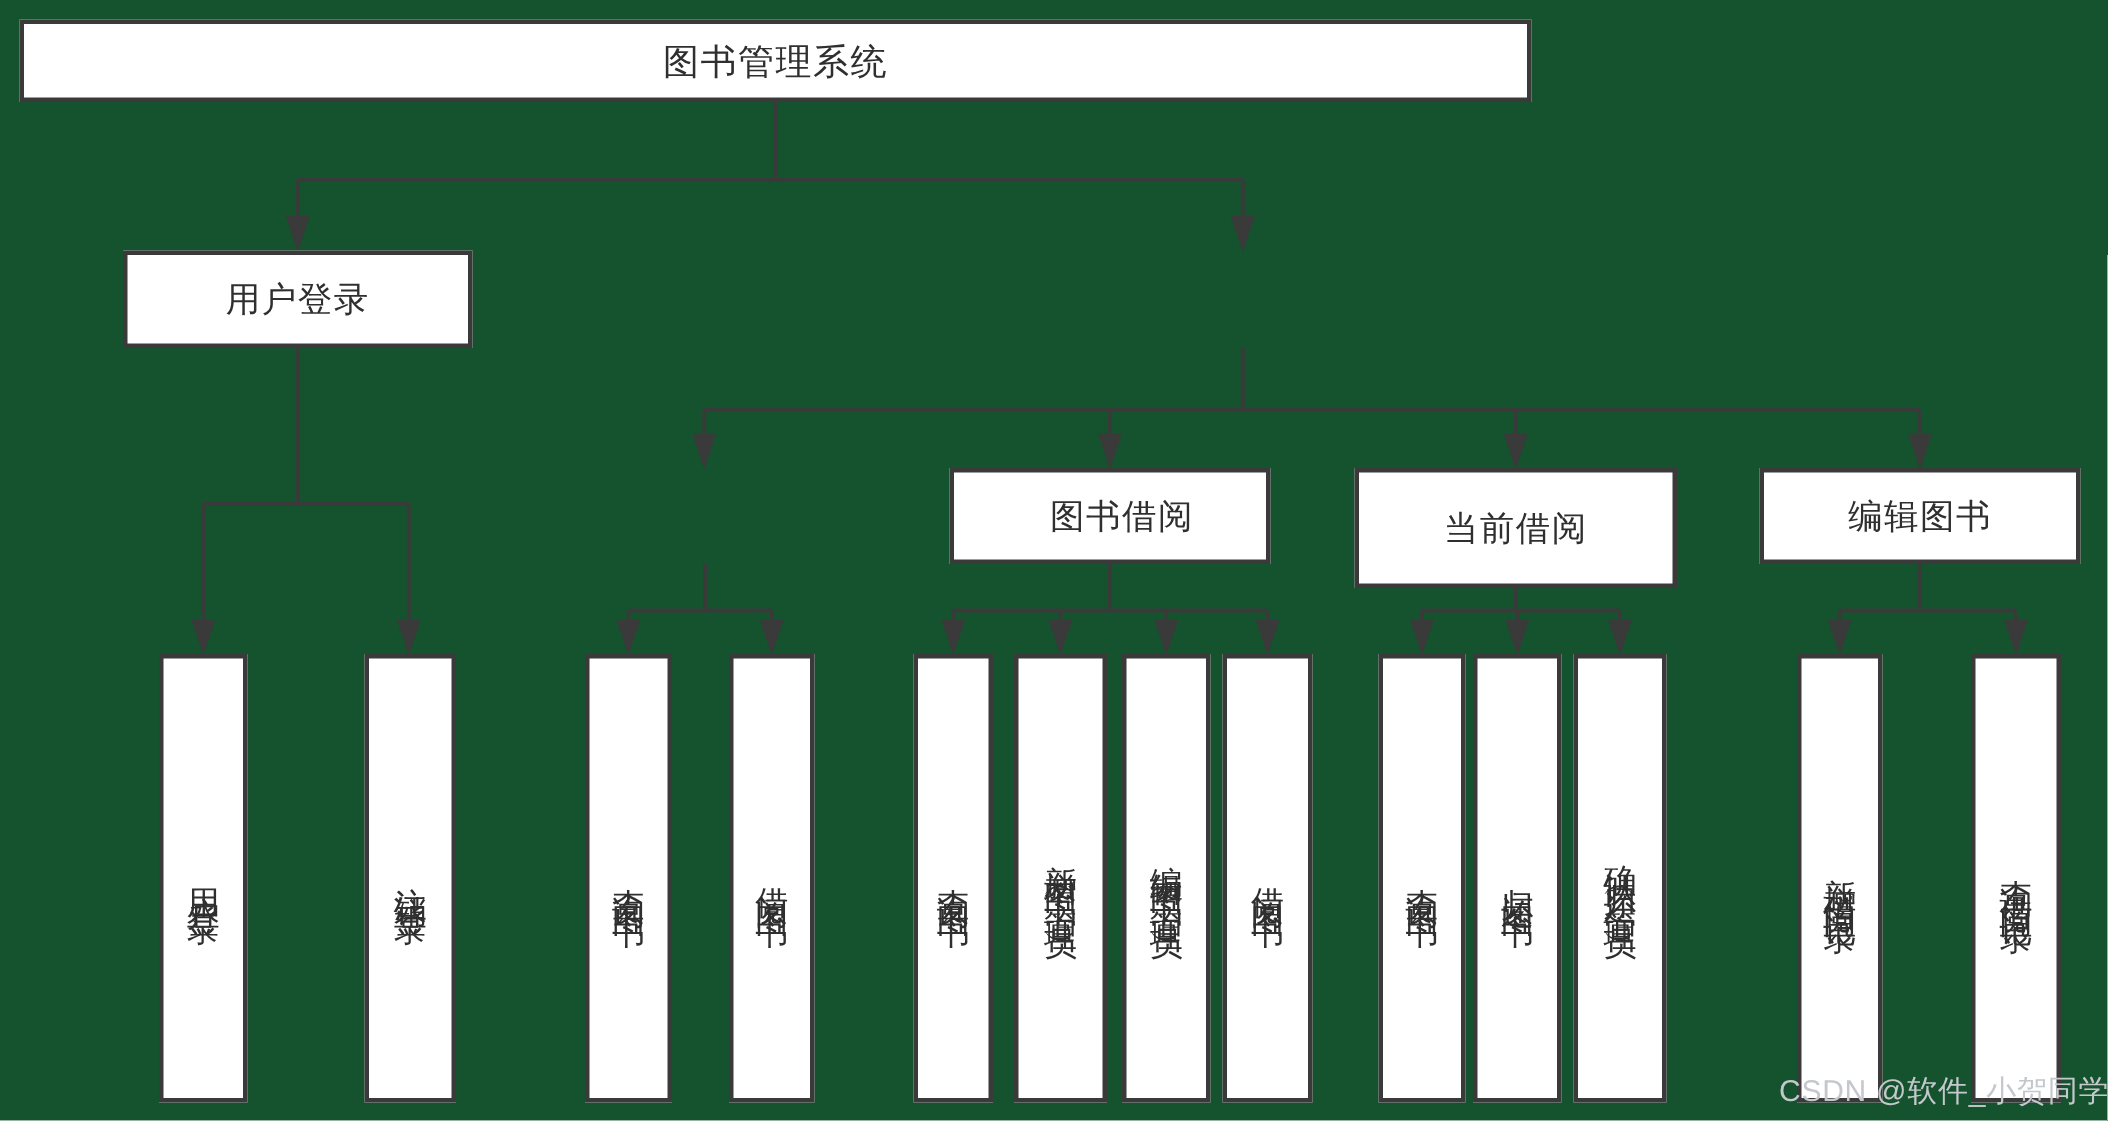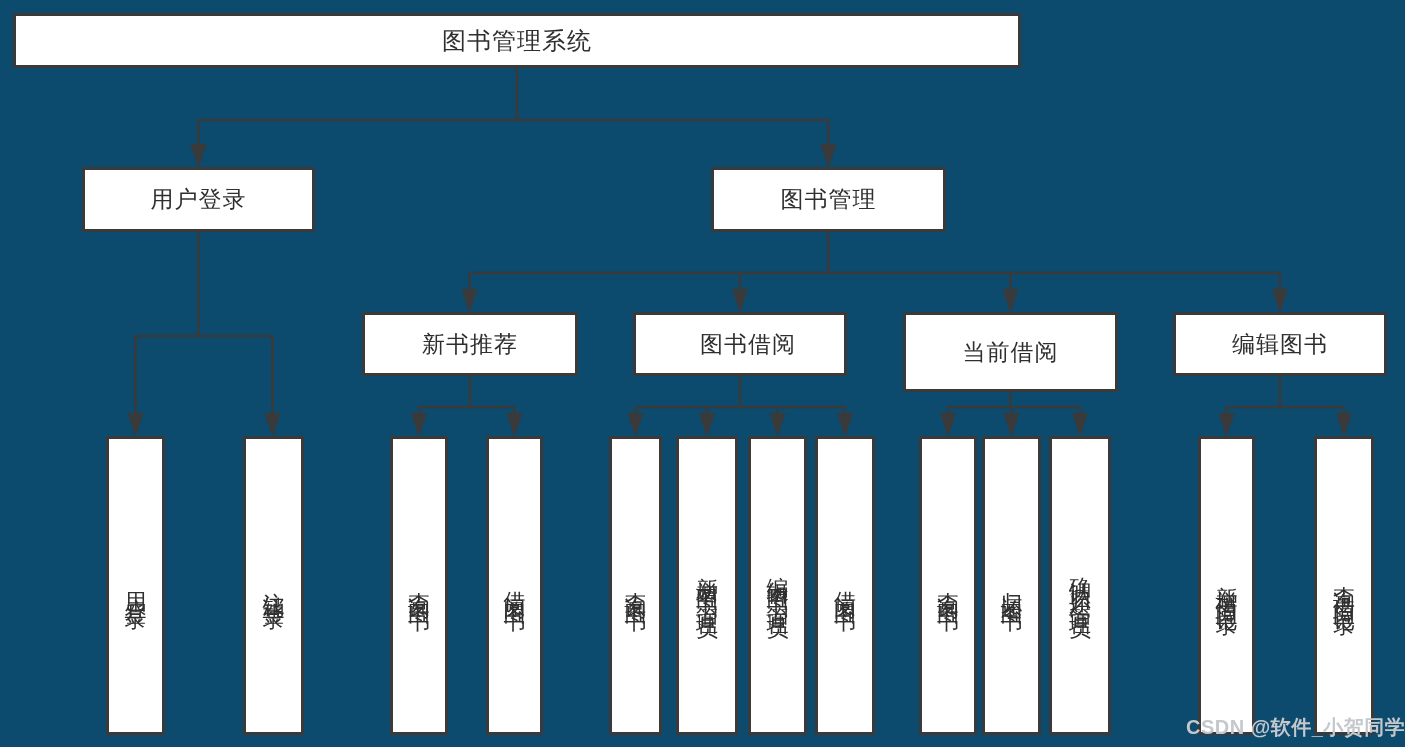--- a/index.html
+++ b/index.html
@@ -4,21 +4,21 @@
 <style>
   html, body {
     margin: 0;
     padding: 0;
     background: #ffffff;
   }
   #canvas {
     position: relative;
     width: 1405px;
     height: 747px;
-    background: #0c4a6e;
+    background: #14532d;
     font-family: "Liberation Sans", "DejaVu Sans", sans-serif;
     color: #2f2f2f;
     overflow: hidden;
   }
   #connectors {
     position: absolute;
     left: 0;
     top: 0;
     width: 1405px;
     height: 747px;
@@ -51,21 +51,20 @@
     line-height: 1;
   }
   #watermark {
     position: absolute;
     left: 1186px;
     top: 714px;
     font-size: 20px;
     color: #c4c8cc;
     letter-spacing: 0.5px;
     white-space: nowrap;
-    font-weight: bold;
   }
   .cline {
     stroke: #3a3a3a;
     stroke-width: 2.6;
     fill: none;
   }
   .ahead {
     fill: #3a3a3a;
     stroke: none;
   }
@@ -111,27 +110,21 @@
     <polygon class="ahead" points="1336,413 1352,413 1344,437"></polygon>
   </svg>
 
   <div class="node hnode root-node" style="left:13px; top:13px; width:1008px; height:55px;">
     <span>图书管理系统</span>
   </div>
 
   <div class="node hnode" style="left:82px; top:167px; width:233px; height:65px;">
     <span>用户登录</span>
   </div>
-  <div class="node hnode" style="left:711px; top:167px; width:235px; height:65px;">
-    <span>图书管理</span>
-  </div>
 
-  <div class="node hnode" style="left:362px; top:312px; width:216px; height:64px;">
-    <span>新书推荐</span>
-  </div>
   <div class="node hnode" style="left:633px; top:312px; width:214px; height:64px;padding-left:16px;">
     <span>图书借阅</span>
   </div>
   <div class="node hnode" style="left:903px; top:312px; width:215px; height:80px;">
     <span>当前借阅</span>
   </div>
   <div class="node hnode" style="left:1173px; top:312px; width:214px; height:64px;">
     <span>编辑图书</span>
   </div>
 

